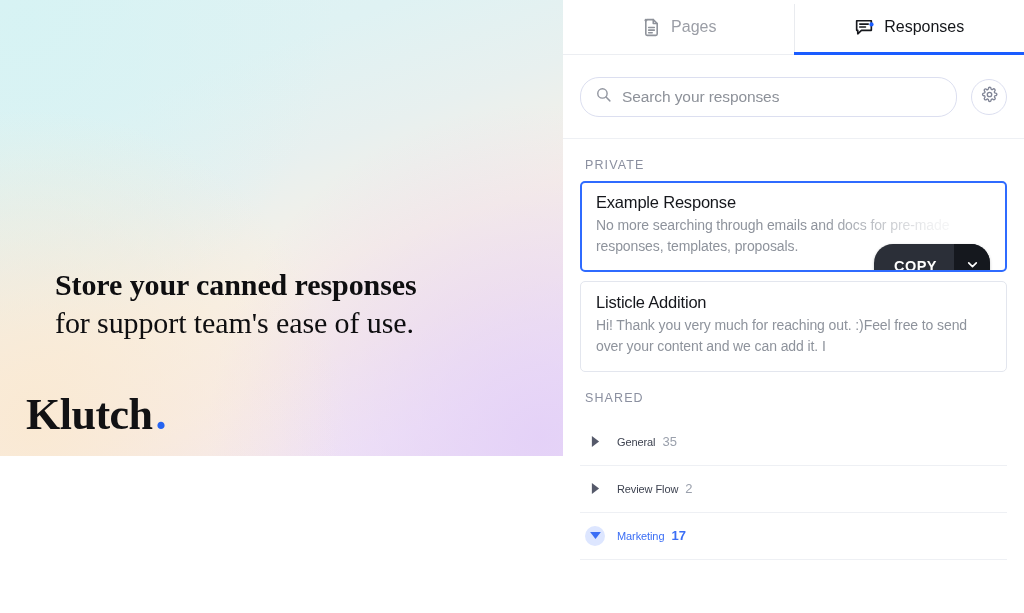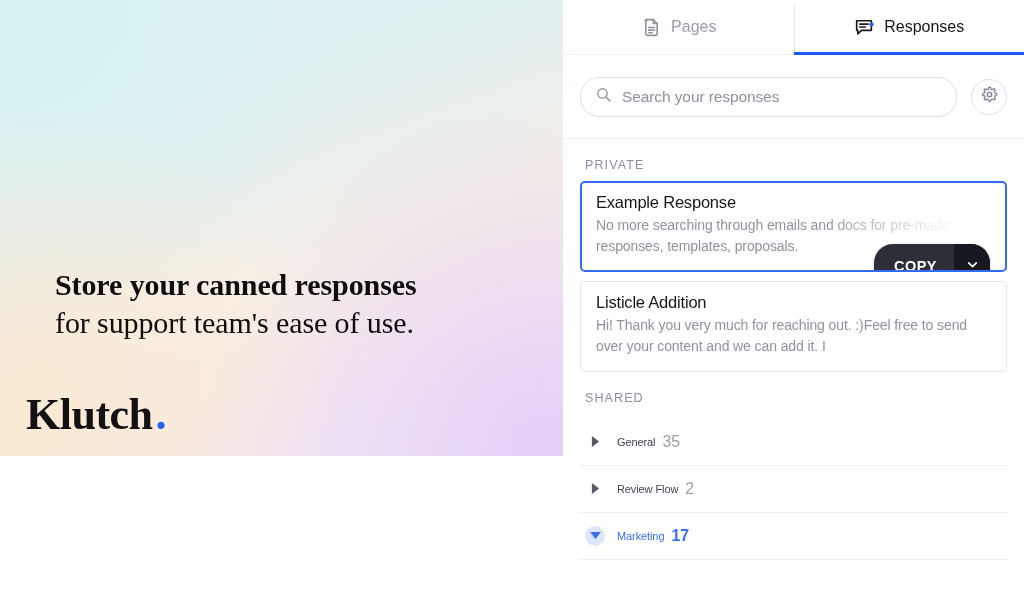--- a/index.html
+++ b/index.html
@@ -297,21 +297,21 @@
   }
   .folder-name {
     font-size: 11px;
     color: #3d4250;
     letter-spacing: -0.1px;
   }
   .folder-row.expanded .folder-name {
     color: #3b6ef5;
   }
   .folder-count {
-    font-size: 16px;
+    font-size: 13px;
     color: #9aa0ac;
     margin-left: -5px;
   }
   .folder-row.expanded .folder-count {
     color: #3b6ef5;
     font-weight: 700;
   }
 </style>
 </head>
 <body>

